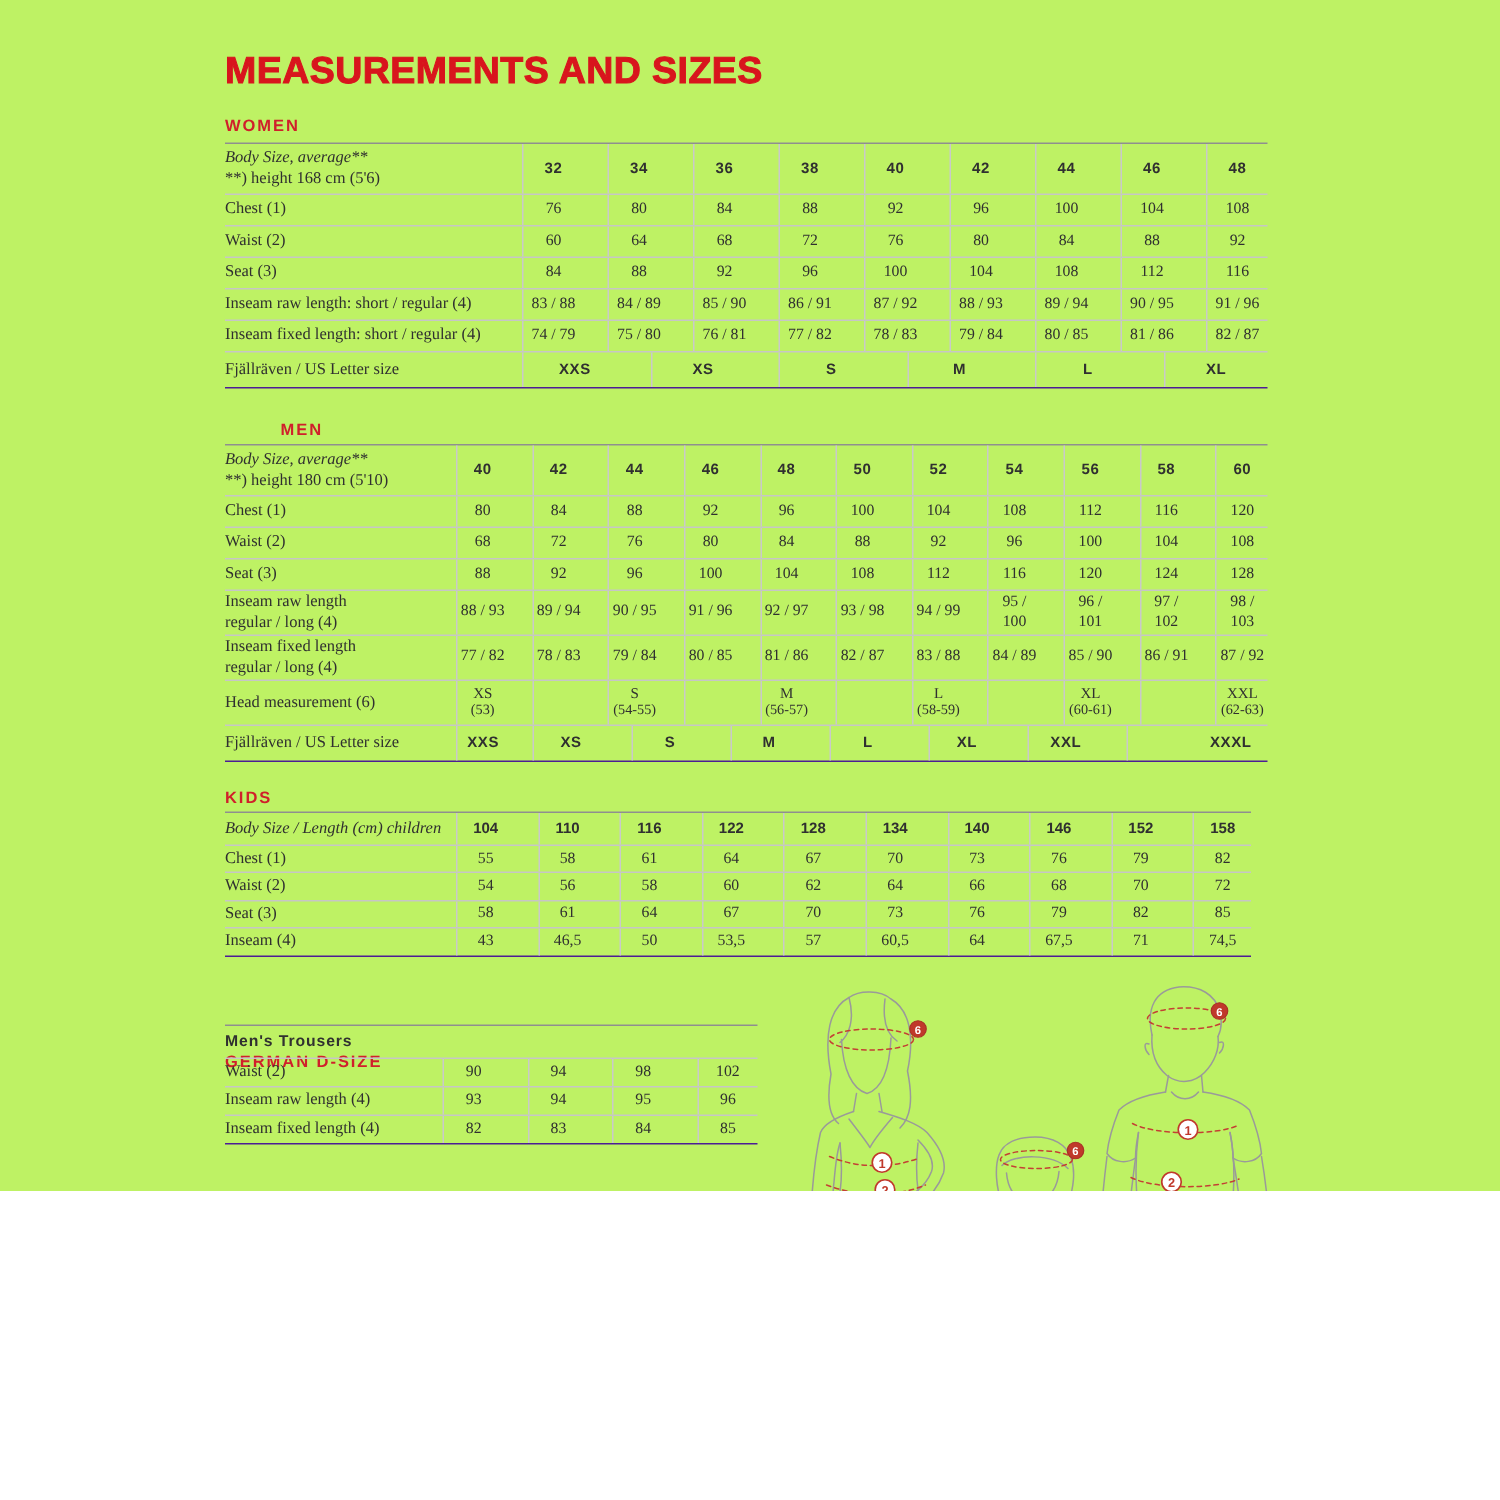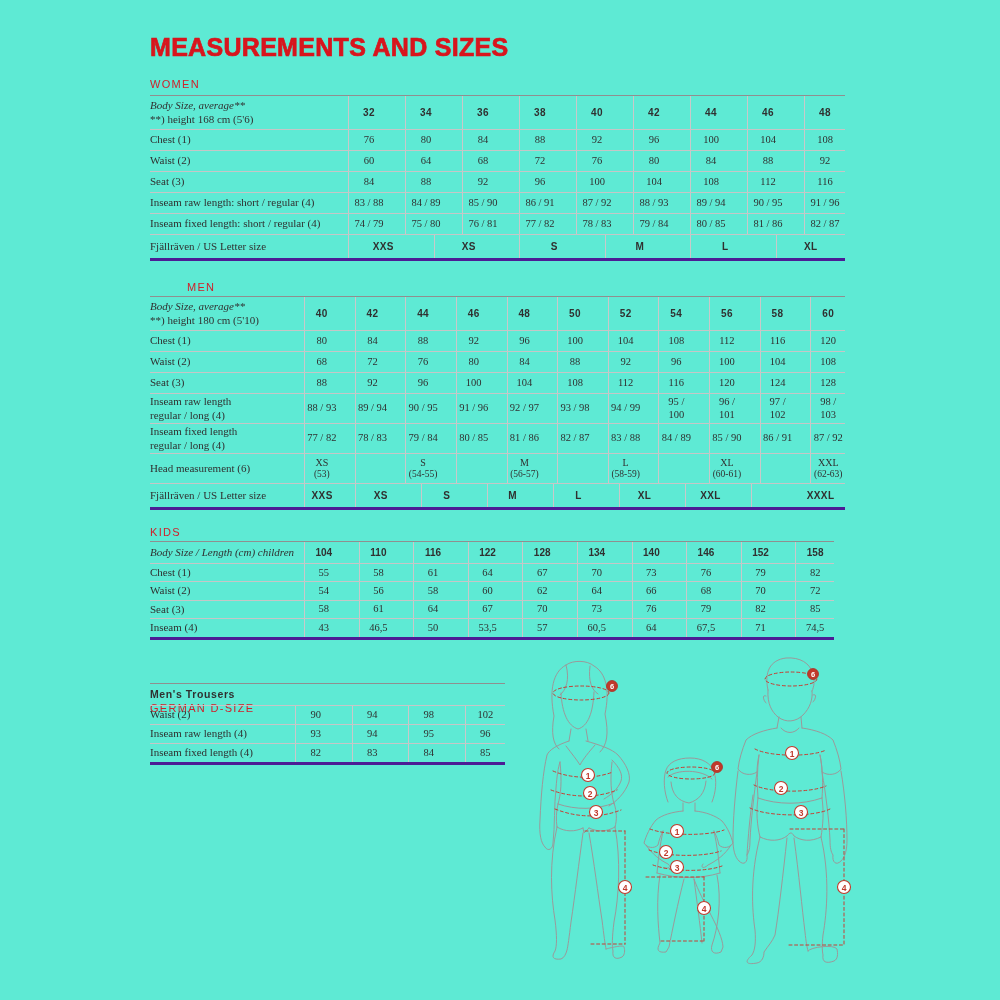--- a/index.html
+++ b/index.html
@@ -1,23 +1,23 @@
 <!DOCTYPE html>
 <html><head>
 <meta charset="utf-8">
 <style>
   html,body{margin:0;padding:0;background:#fff;}
-  .page{position:relative;width:1000px;height:1000px;background:#5eead4;overflow:hidden;
+  .page{position:relative;width:1000px;height:794px;background:#bef264;overflow:hidden;
         font-family:"Liberation Serif",serif;color:#333;}
   .page-title{position:absolute;left:150px;top:33px;margin:0;
         font-family:"Liberation Sans",sans-serif;font-weight:800;font-size:25px;
         letter-spacing:.3px;color:#d8151d;-webkit-text-stroke:.7px #d8151d;}
-  .sec-head{position:absolute;font-family:"Liberation Sans",sans-serif;font-weight:400;
+  .sec-head{position:absolute;font-family:"Liberation Sans",sans-serif;font-weight:700;
         font-size:11px;letter-spacing:1.3px;color:#d0202b;}
-  .tbl{position:absolute;border-bottom:3px solid #4c1d95;}
+  .tbl{position:absolute;border-bottom:1px solid #4c1d95;}
   .t-row{display:flex;align-items:stretch;border-top:1px solid #c6c6c6;box-sizing:border-box;}
   .t-row:first-child{border-top:1px solid #8f8f8f;}
   .t-label{display:flex;flex-direction:column;justify-content:center;box-sizing:border-box;
         padding-right:6px;font-size:11px;color:#303030;line-height:1.25;}
   .t-cells{flex:1;display:flex;gap:16px;}
   .t-cell{flex:1 1 0;display:flex;flex-direction:column;justify-content:center;align-items:center;
         border-left:1px solid #c9c9c9;box-sizing:border-box;font-size:10.5px;color:#303030;
         text-align:center;line-height:1.15;}
   
   .r-head{height:34px}

